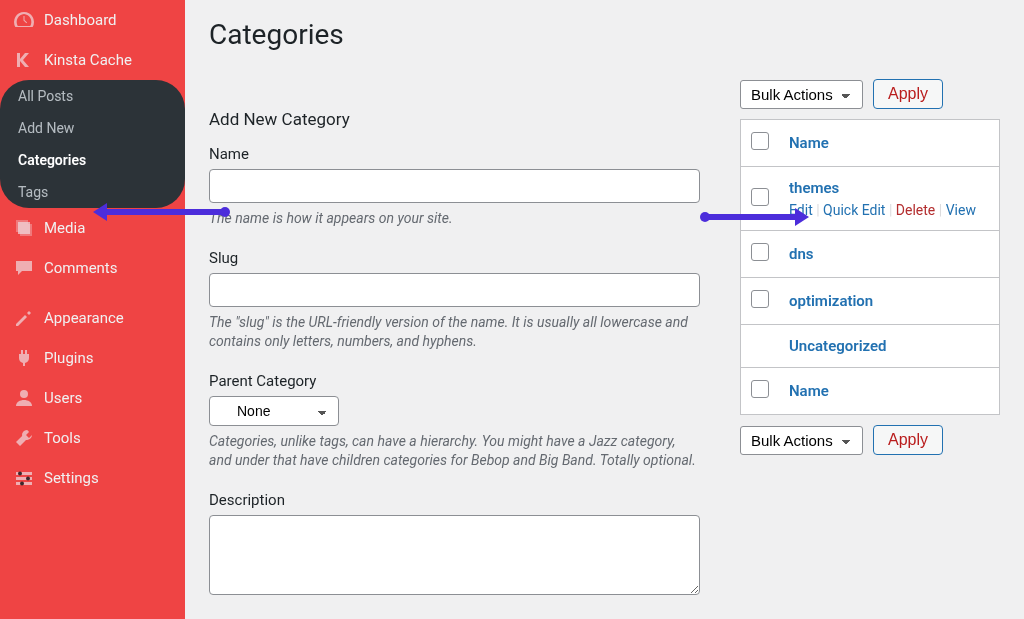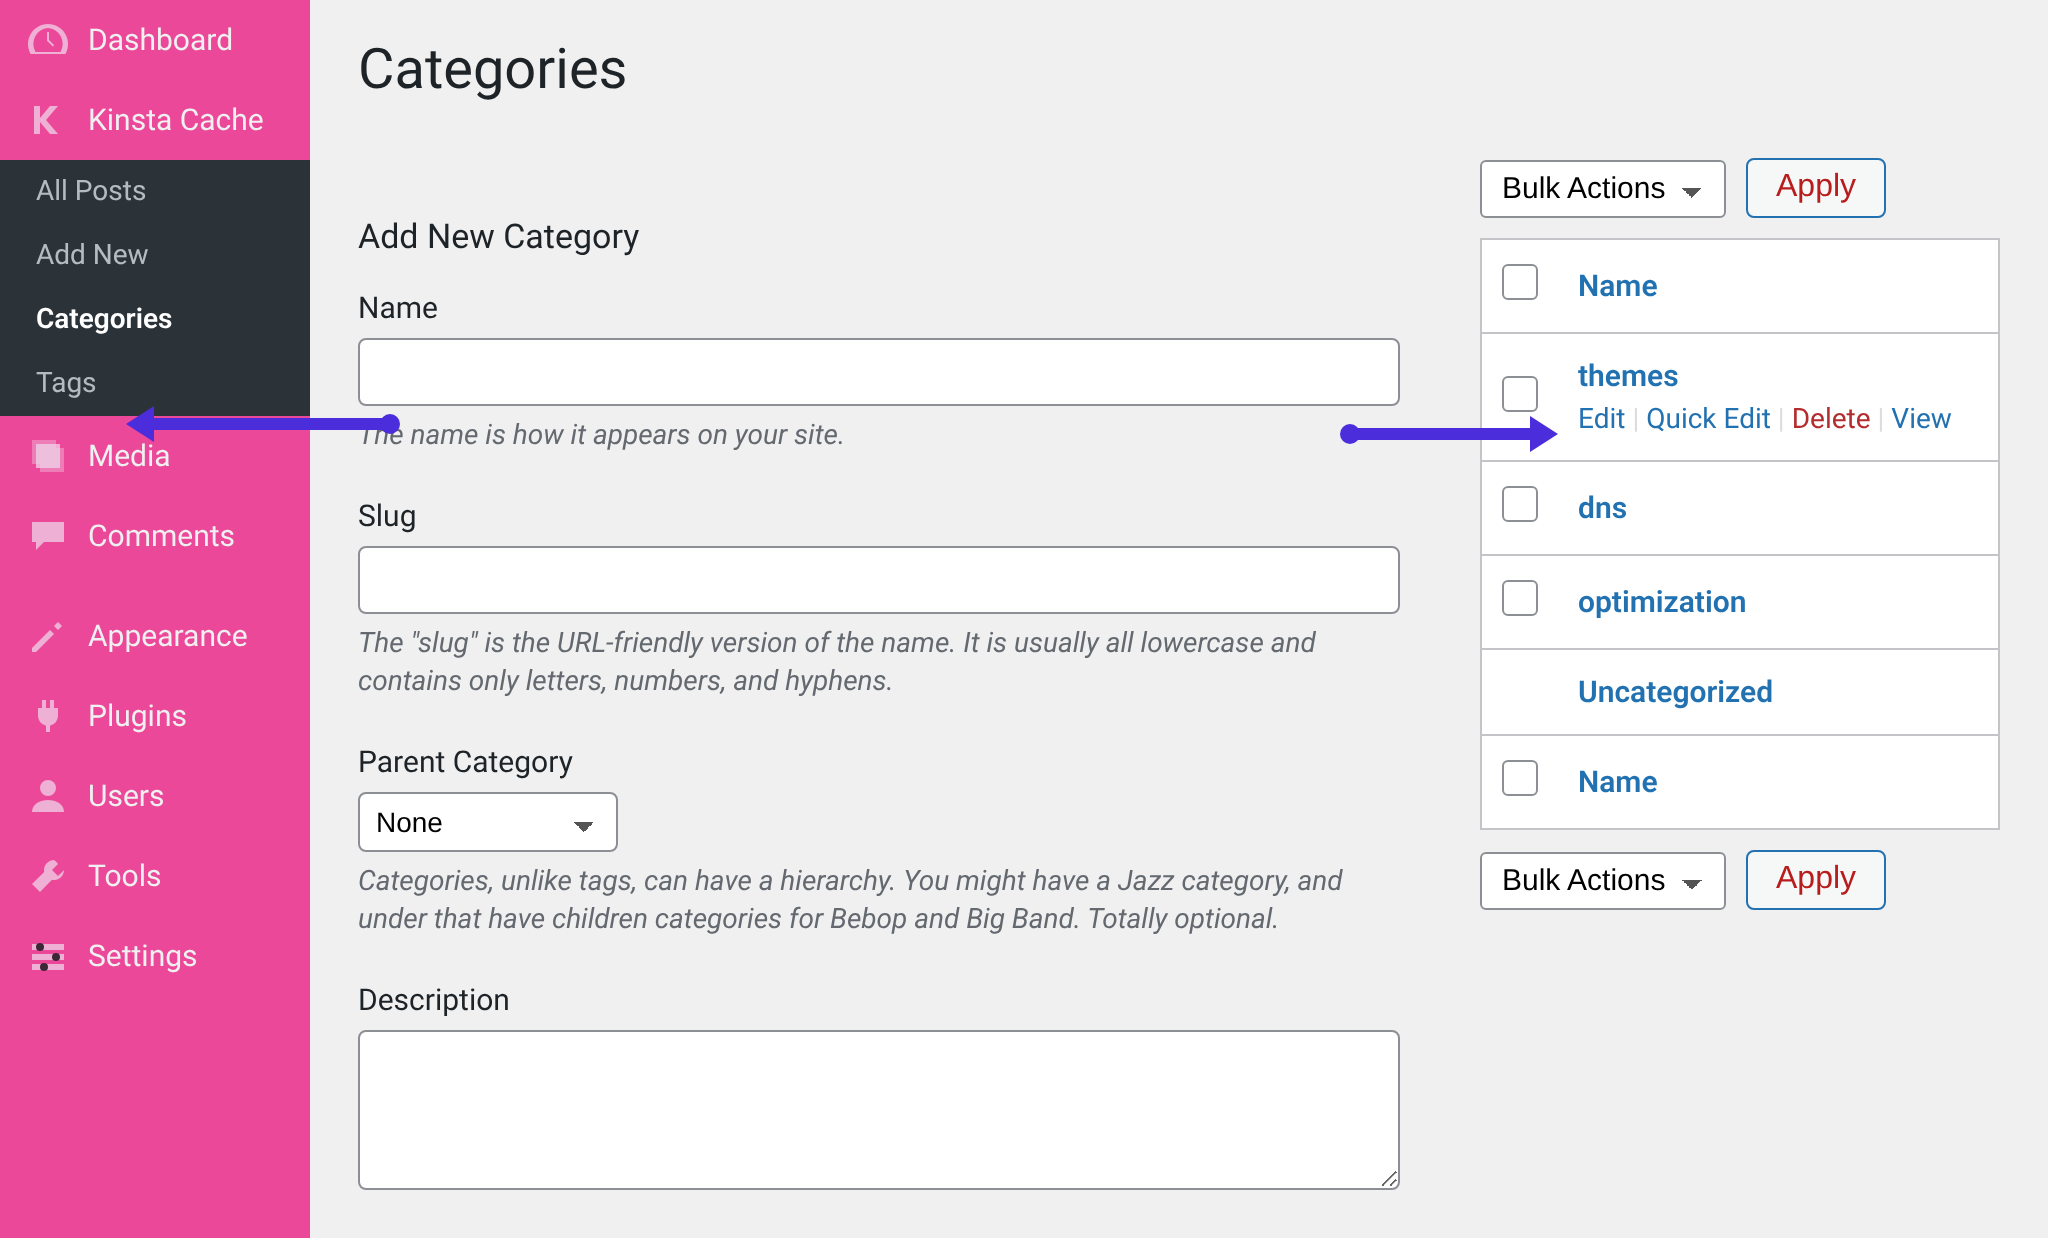--- a/index.html
+++ b/index.html
@@ -8,22 +8,22 @@
       font-size: 14px;
       background: #f0f0f1;
       color: #1d2327;
       display: flex;
       width: 1024px;
       height: 619px;
       overflow: hidden;
     }
     
     .sidebar {
-      width: 155px;
-      background: #ec4899;
+      width: 185px;
+      background: #ef4444;
       color: #f0f0f1;
       flex-shrink: 0;
     }
     .menu-item {
       display: flex;
       align-items: center;
       padding: 10px 14px;
       cursor: pointer;
       color: #f0f0f1;
       font-size: 15px;
@@ -34,21 +34,21 @@
       content: "";
       position: absolute;
       right: -1px;
       top: 50%;
       transform: translateY(-50%);
       width: 0; height: 0;
       border-top: 9px solid transparent;
       border-bottom: 9px solid transparent;
       border-right: 9px solid #f0f0f1;
     }
-    .submenu { background: #2c3338; }
+    .submenu { background: #2c3338; border-radius: 29px; }
     .submenu .sub-item {
       display: block;
       padding: 8px 14px 8px 18px;
       color: rgba(240,246,252,0.7);
       font-size: 14px;
       cursor: pointer;
     }
     .submenu .sub-item.current { color: #fff; font-weight: 600; }
     .menu-sep { height: 10px; }
     
@@ -77,21 +77,21 @@
       width: 100%;
       padding: 8px 10px;
       font-size: 14px;
       background: #fff;
       border: 1px solid #8c8f94;
       border-radius: 4px;
     }
     .form-field textarea { height: 80px; resize: vertical; }
     .form-field select {
       width: 130px;
-      padding: 6px 28px 6px 8px;
+      padding: 6px 28px 6px 27px;
       font-size: 14px;
       background: #fff;
       border: 1px solid #8c8f94;
       border-radius: 4px;
       appearance: none;
       background-image: linear-gradient(45deg, transparent 50%, #555 50%), linear-gradient(135deg, #555 50%, transparent 50%);
       background-position: calc(100% - 16px) 14px, calc(100% - 11px) 14px;
       background-size: 5px 5px;
       background-repeat: no-repeat;
     }

